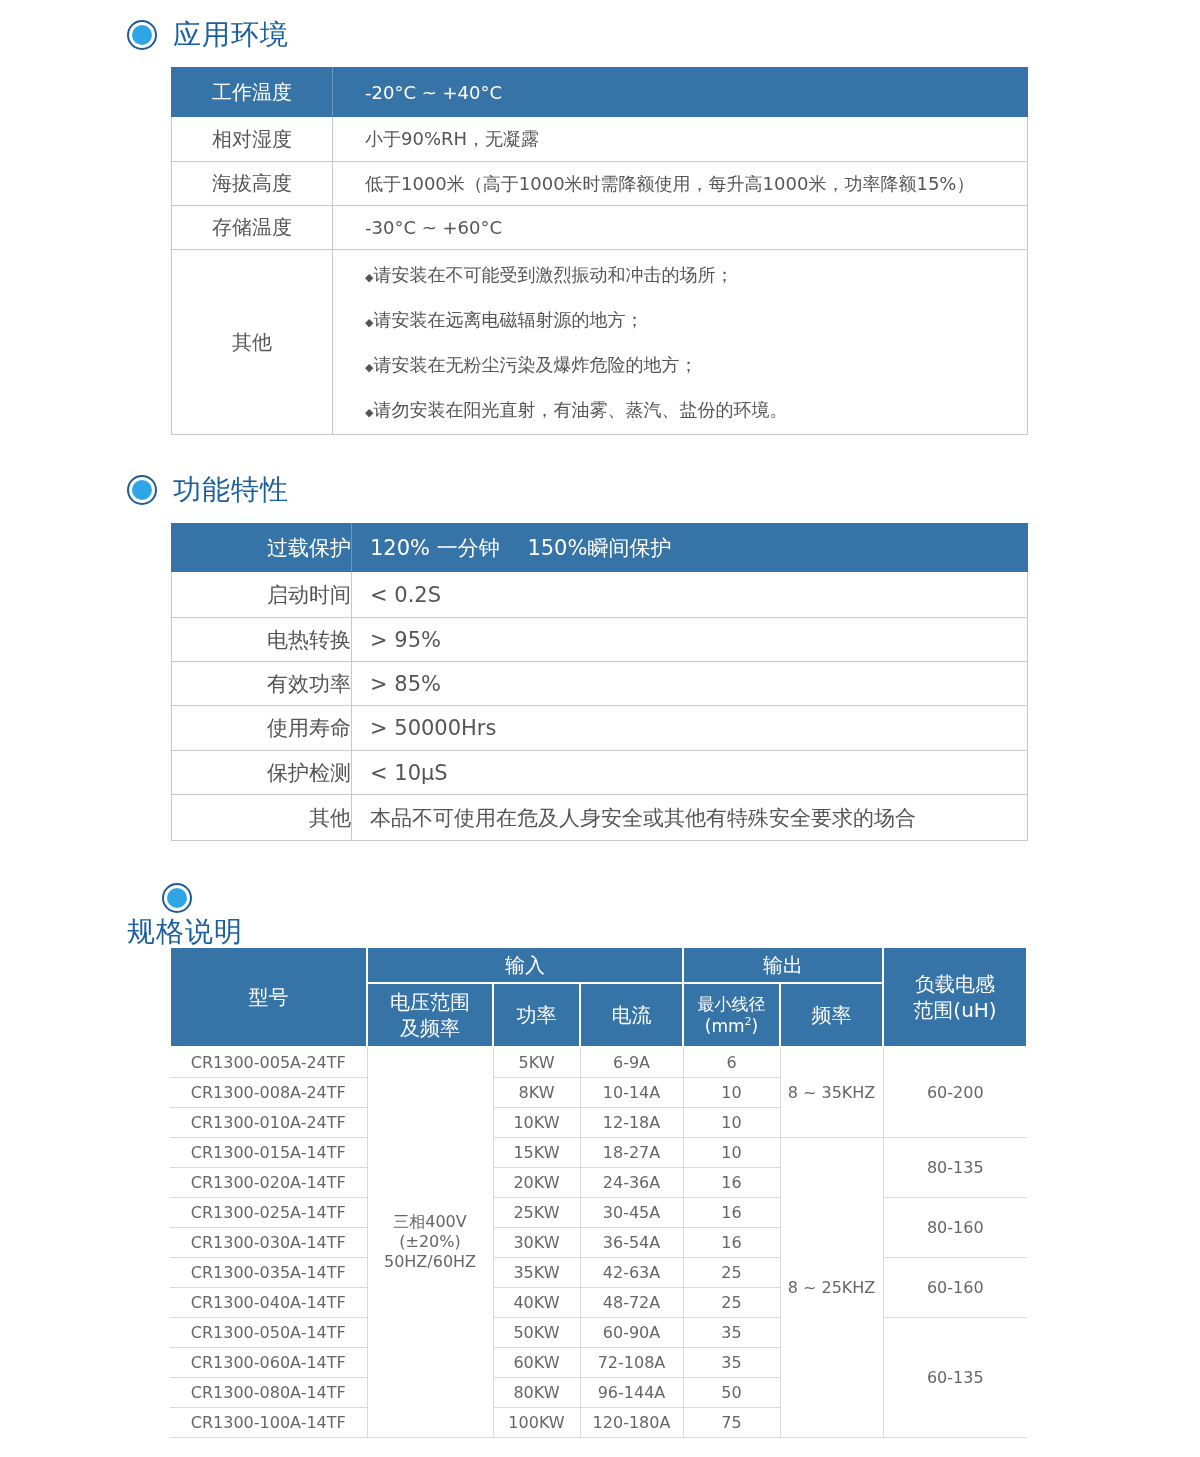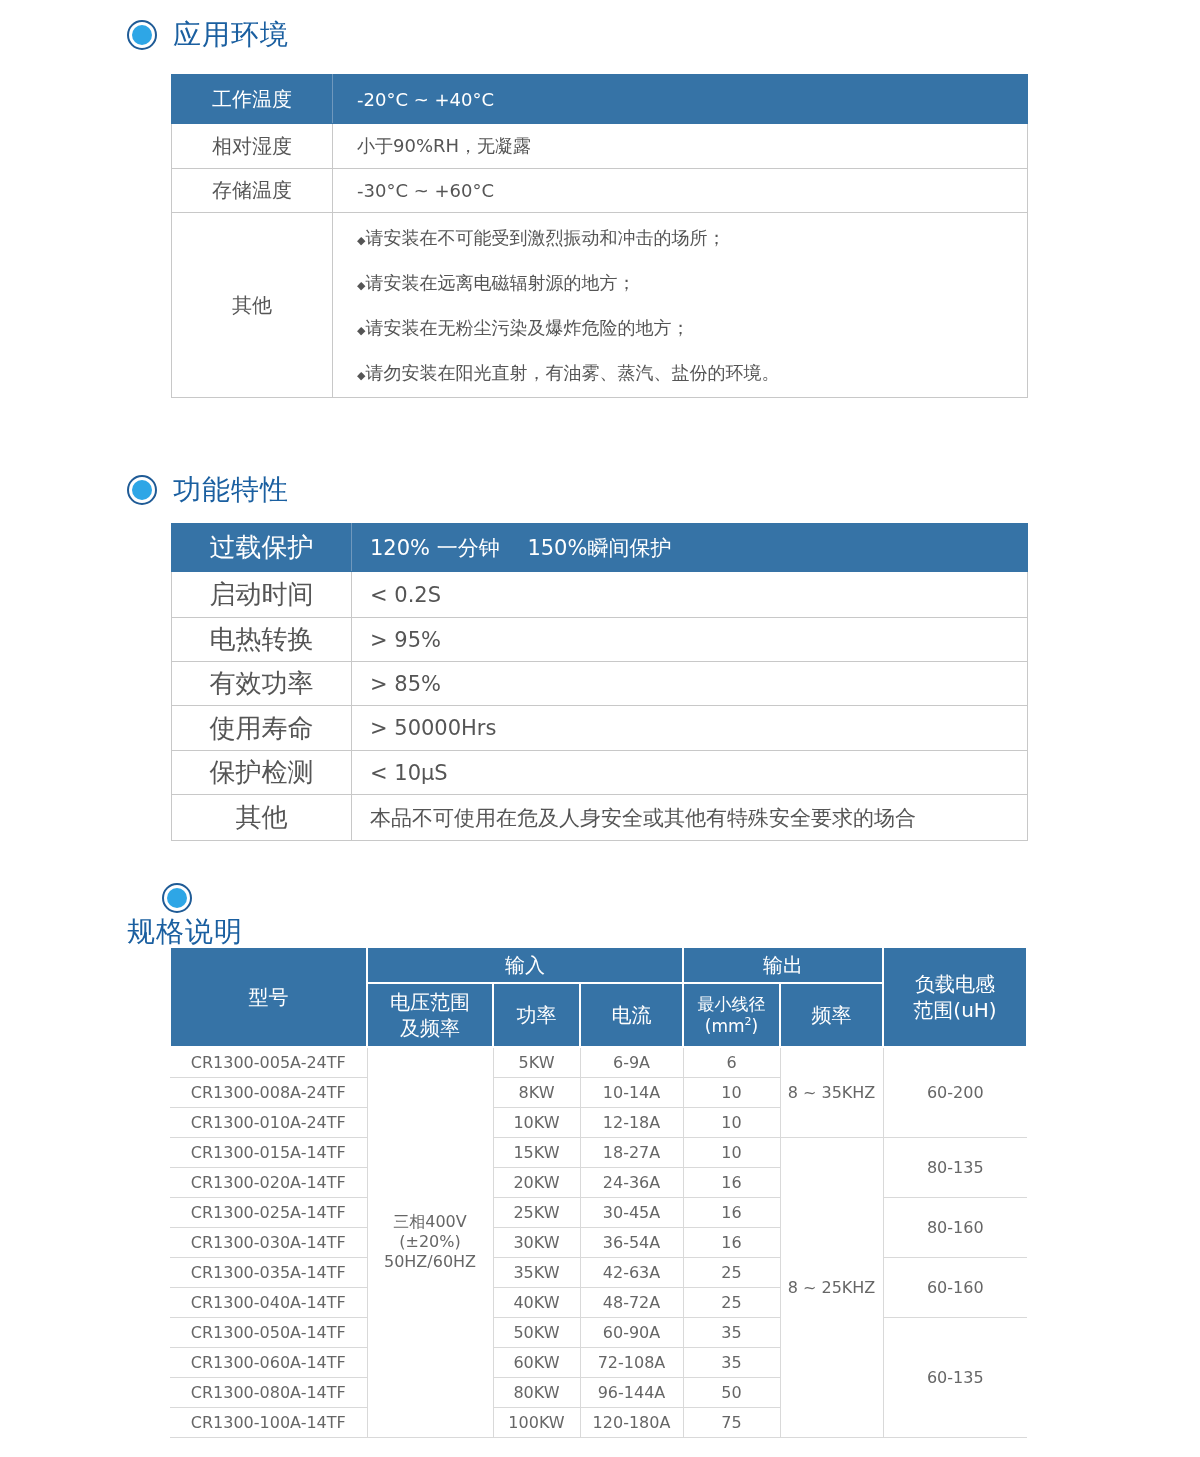--- a/index.html
+++ b/index.html
@@ -20,27 +20,27 @@
       width: 20px; height: 20px; border-radius: 50%; background: #2ea6e6;
     }
     .section-title .txt {
       font-size: 28px; color: #1a5fa0; letter-spacing: 1px;
     }
 
     table { border-collapse: collapse; position: absolute; table-layout: fixed; }
     
     .kv td { border: 1px solid #c8c8c8; font-size: 20px; color: #555; }
     .kv td.k { text-align: center; }
-    .kv td.v { padding-left: 24px; }
+    .kv td.v { padding-left: 32px; }
     .kv tr.head td { background: #3673a6; color: #ffffff; border-color: #3673a6; border-right-color: #6f98bd; }
     .kv tr.head td.v { border-right-color: #3673a6; }
     .kv .bullets div { height: 45px; line-height: 45px; font-size: 18px; }
     #env td.v { font-size: 18px; }
     #feat td.v { font-size: 21px; padding-left: 18px; }
-    #feat td.k { font-size: 26px; }
+    #feat td.k { font-size: 21px; text-align: right; }
 
     
     #spec th {
       background: #3673a6; color: #ffffff; font-weight: normal;
       border: 2px solid #ffffff; font-size: 20px; line-height: 1.3;
     }
     #spec th.small { font-size: 17px; }
     #spec td {
       border: 1px solid #d9d9d9; text-align: center;
       font-size: 16px; color: #666; height: 30px;
@@ -53,33 +53,37 @@
 </head>
 <body>
 
 <div class="section-title" style="top:16px;">
   <span class="ring">
       <span class="dot"></span>
     </span>
   <span class="txt">应用环境</span>
 </div>
 
-<table id="env" class="kv" style="left:171px; top:67px; width:856px;margin-top:7px;">
+<table id="env" class="kv" style="left:171px; top:67px; width:856px;">
   <colgroup>
       <col style="width:161px">
       <col style="width:695px">
     </colgroup>
   <tbody>
       <tr class="head" style="height:49px;">
     <td class="k">工作温度</td>
     <td class="v">-20°C ~ +40°C</td>
   </tr>
   <tr style="height:45px;">
     <td class="k">相对湿度</td>
     <td class="v">小于90%RH，无凝露</td>
+  </tr>
+  <tr style="height:44px;">
+    <td class="k">海拔高度</td>
+    <td class="v">低于1000米（高于1000米时需降额使用，每升高1000米，功率降额15%）</td>
   </tr>
   <tr style="height:44px;">
     <td class="k">存储温度</td>
     <td class="v">-30°C ~ +60°C</td>
   </tr>
   <tr style="height:185px;">
     <td class="k">其他</td>
     <td class="v bullets">
       <div><span style="font-size:11px;">◆</span><span>请安装在不可能受到激烈振动和冲击的场所；</span></div>
       <div><span style="font-size:11px;">◆</span><span>请安装在远离电磁辐射源的地方；</span></div>

